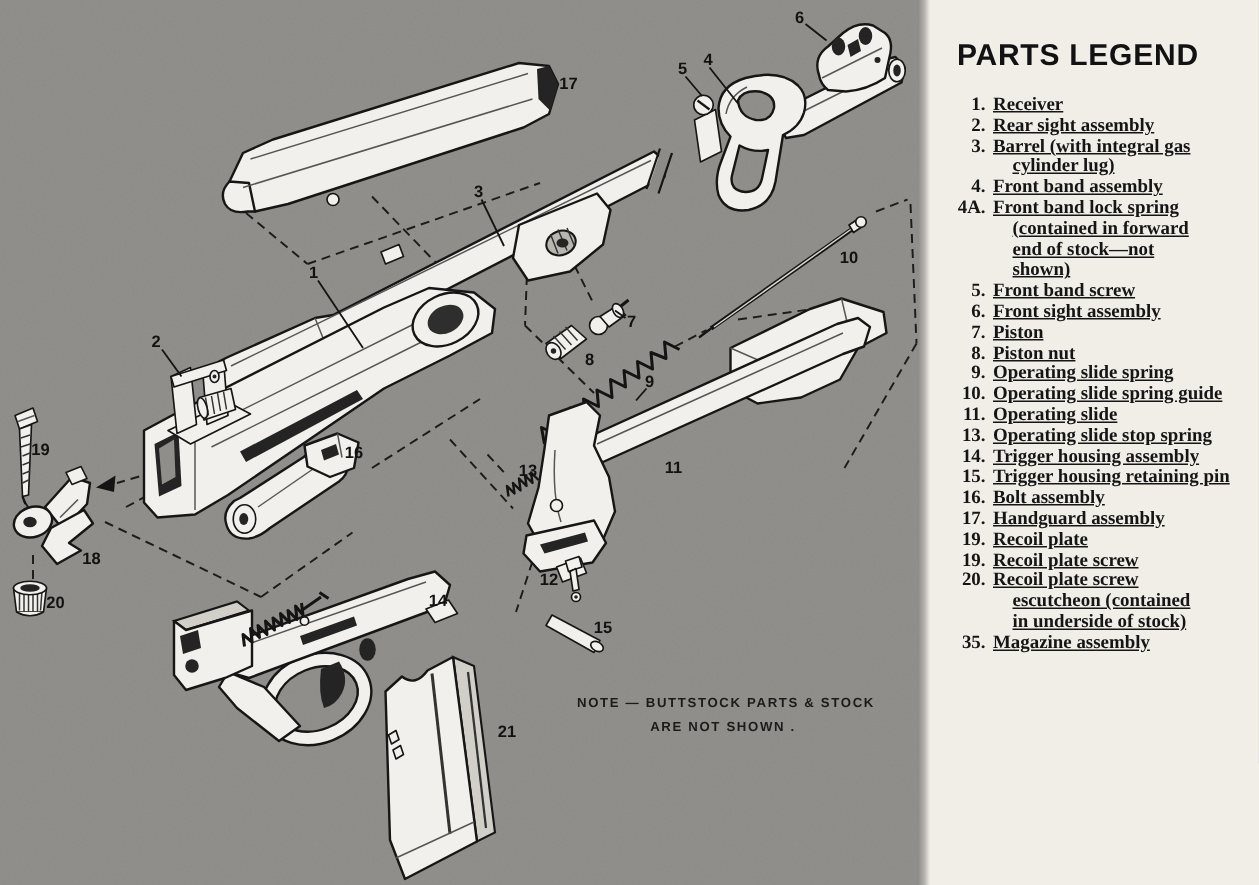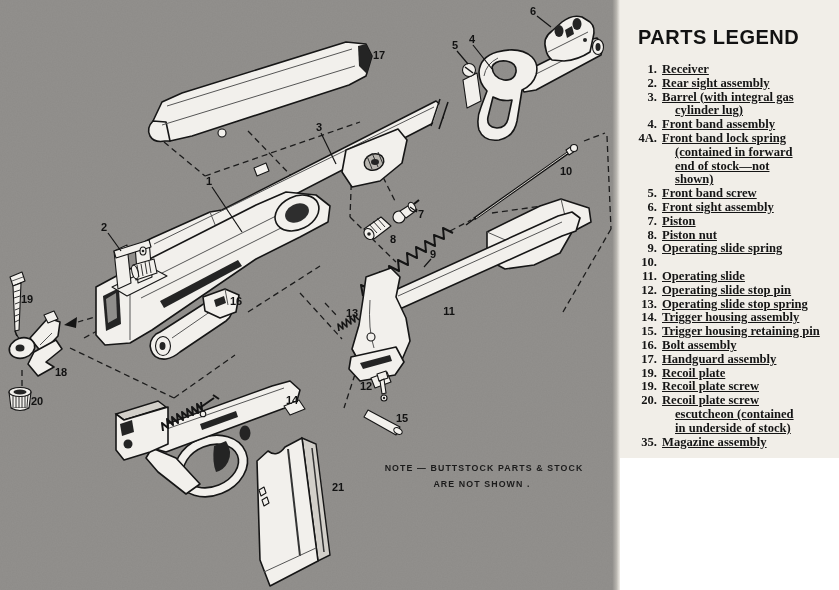--- a/index.html
+++ b/index.html
@@ -8,21 +8,21 @@
     --part-fill:#f2f0ec;
     --line:#161616;
     --shade:#d2cfc9;
   }
   html,body{margin:0;padding:0;background:#ffffff;}
   #page{position:relative;width:839px;height:590px;overflow:hidden;
         font-family:"Liberation Sans",sans-serif;}
   #diagram-wrap{position:absolute;left:0;top:0;width:620px;height:590px;background:var(--diagram-bg);}
   #gutter{position:absolute;left:612px;top:0;width:8px;height:590px;
           background:linear-gradient(90deg,#8d8b88 0%,#b7b4ae 55%,#f1eee8 100%);}
-  #panel{position:absolute;left:620px;top:0;width:219px;height:458px;background:var(--panel-bg);
+  #panel{position:absolute;left:620px;top:0;width:219px;height:590px;background:var(--panel-bg);
          box-sizing:border-box;padding:26px 6px 0 10px;}
   #panel h1{margin:0 0 14px 8px;font-family:"Liberation Sans",sans-serif;font-weight:bold;
             font-size:20px;letter-spacing:.5px;color:#121212;}
   .legend-list{font-family:"Liberation Serif",serif;font-weight:bold;font-size:12.6px;
                line-height:13.8px;color:#151515;}
   .lrow{display:flex;align-items:flex-start;}
   .lnum{flex:0 0 27px;text-align:right;margin-right:5px;}
   .ltxt{display:block;max-width:166px;white-space:pre-line;padding-left:13px;text-indent:-13px;text-decoration:underline;}
   svg{display:block;}
   .part{fill:var(--part-fill);stroke:var(--line);stroke-width:1.6;stroke-linejoin:round;}
@@ -365,28 +365,25 @@
         <div class="lrow">
           <span class="lnum">8.</span>
           <span class="ltxt">Piston nut</span>
         </div>
         <div class="lrow">
           <span class="lnum">9.</span>
           <span class="ltxt">Operating slide spring</span>
         </div>
         <div class="lrow">
           <span class="lnum">10.</span>
+          <span class="ltxt">Operating slide spring guide</span>
         </div>
         <div class="lrow">
           <span class="lnum">11.</span>
           <span class="ltxt">Operating slide</span>
-        </div>
-        <div class="lrow">
-          <span class="lnum">12.</span>
-          <span class="ltxt">Operating slide stop pin</span>
         </div>
         <div class="lrow">
           <span class="lnum">13.</span>
           <span class="ltxt">Operating slide stop spring</span>
         </div>
         <div class="lrow">
           <span class="lnum">14.</span>
           <span class="ltxt">Trigger housing assembly</span>
         </div>
         <div class="lrow">

